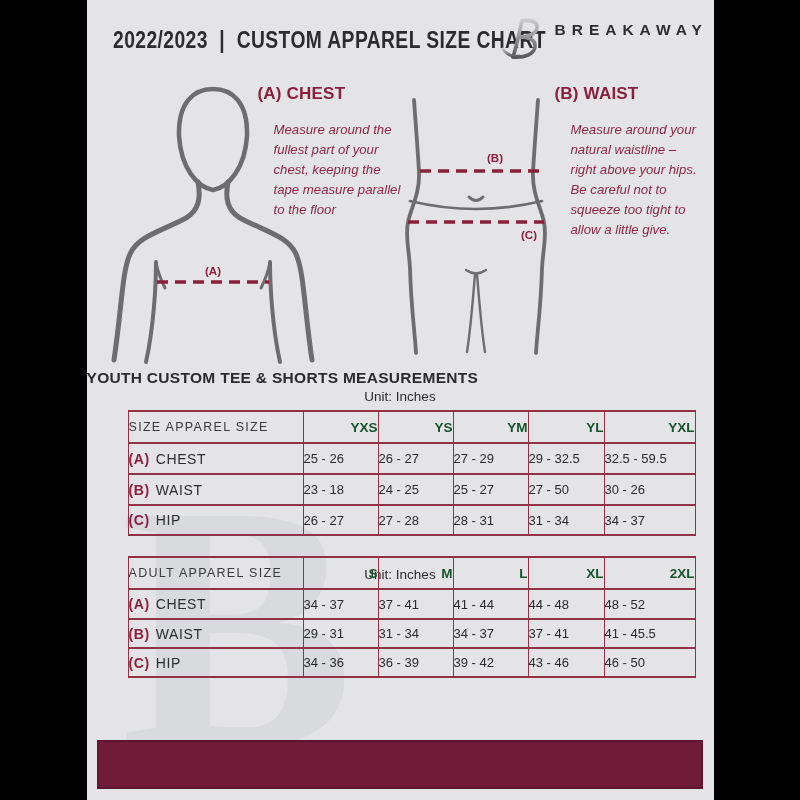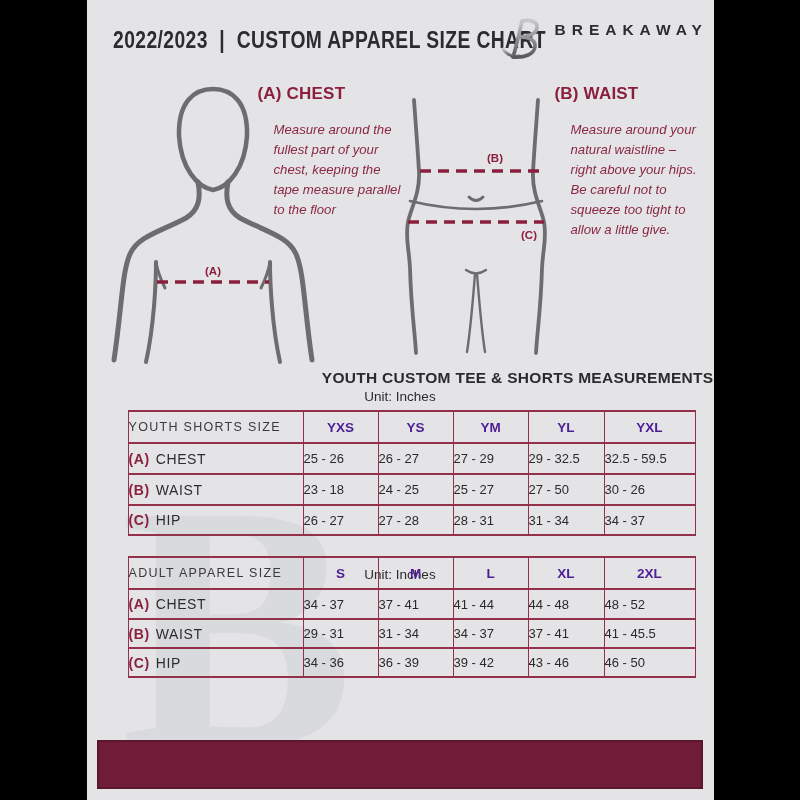--- a/index.html
+++ b/index.html
@@ -13,31 +13,31 @@
   .brand { left:468px; top:21px; font-size:15.5px; font-weight:bold; letter-spacing:6px;
            color:#2c2c2e; white-space:nowrap; }
   .logo { left:412px; top:15px; }
 
   
   .instr h3 { margin:0 0 8px 0; font-size:17px; font-weight:bold; color:#8a1f3d; letter-spacing:.2px; }
   .instr p { margin:16px; font-size:13.2px; line-height:20px; font-style:italic; color:#8a2745;
              white-space:pre-line; }
 
   
-  .sect-title { left:0; width:627px; text-align:right; font-size:15.5px; font-weight:bold;
+  .sect-title { left:0; width:627px; text-align:left; font-size:15.5px; font-weight:bold;
                 color:#2b2b2d; letter-spacing:.3px; }
   .sect-unit  { left:0; width:627px; text-align:center; font-size:13.5px; color:#2b2b2d; }
 
   
   table.sizetable { border-collapse:collapse; table-layout:fixed; position:absolute; left:41px;
                     z-index:1; background:transparent; }
   table.sizetable td { border-left:1.5px solid #93314b; border-right:1.5px solid #93314b;
                        border-top:2px solid #93314b; border-bottom:2px solid #93314b;
                        padding:0; vertical-align:middle; }
-  td.szhead { text-align:center; font-weight:bold; font-size:13.5px; color:#4c1d95; }
+  td.szhead { text-align:right; font-weight:bold; font-size:13.5px; color:#14532d; }
   td.lblhead { font-size:12.5px; letter-spacing:1.3px; color:#3a3a3c; padding-left:10px; }
   td.lbl { font-size:14px; color:#2d2d2f; padding-left:12px; letter-spacing:.6px; }
   td.lbl .key { color:#8a1f3d; font-weight:bold; margin-right:6px; }
   td.val { font-size:13px; color:#2a2a2c; }
 
   
   .watermark { left:34px; top:452px; font-family:"Liberation Serif", serif; font-weight:bold;
                font-size:350px; line-height:1; color:#d9dade; z-index:0; }
   .footer-bar { left:10px; top:740px; width:602px; height:45px; background:#701c38;
                 border:2px solid #5c172e; z-index:2; }
@@ -121,21 +121,21 @@
     <colgroup>
         <col style="width:175px">
         <col style="width:75px">
         <col style="width:75px">
         <col style="width:75px">
         <col style="width:76px">
         <col style="width:91px">
       </colgroup>
     <tbody>
         <tr style="height:32px">
-      <td class="lblhead">YOUTH SHORTS SIZE</td>
+      <td class="lblhead">SIZE APPAREL SIZE</td>
       <td class="szhead">YXS</td>
       <td class="szhead">YS</td>
       <td class="szhead">YM</td>
       <td class="szhead">YL</td>
       <td class="szhead">YXL</td>
     </tr>
     <tr style="height:31px">
       <td class="lbl"><span class="key">(A)</span><span>CHEST</span></td>
       <td class="val">25 - 26</td>
       <td class="val">26 - 27</td>

